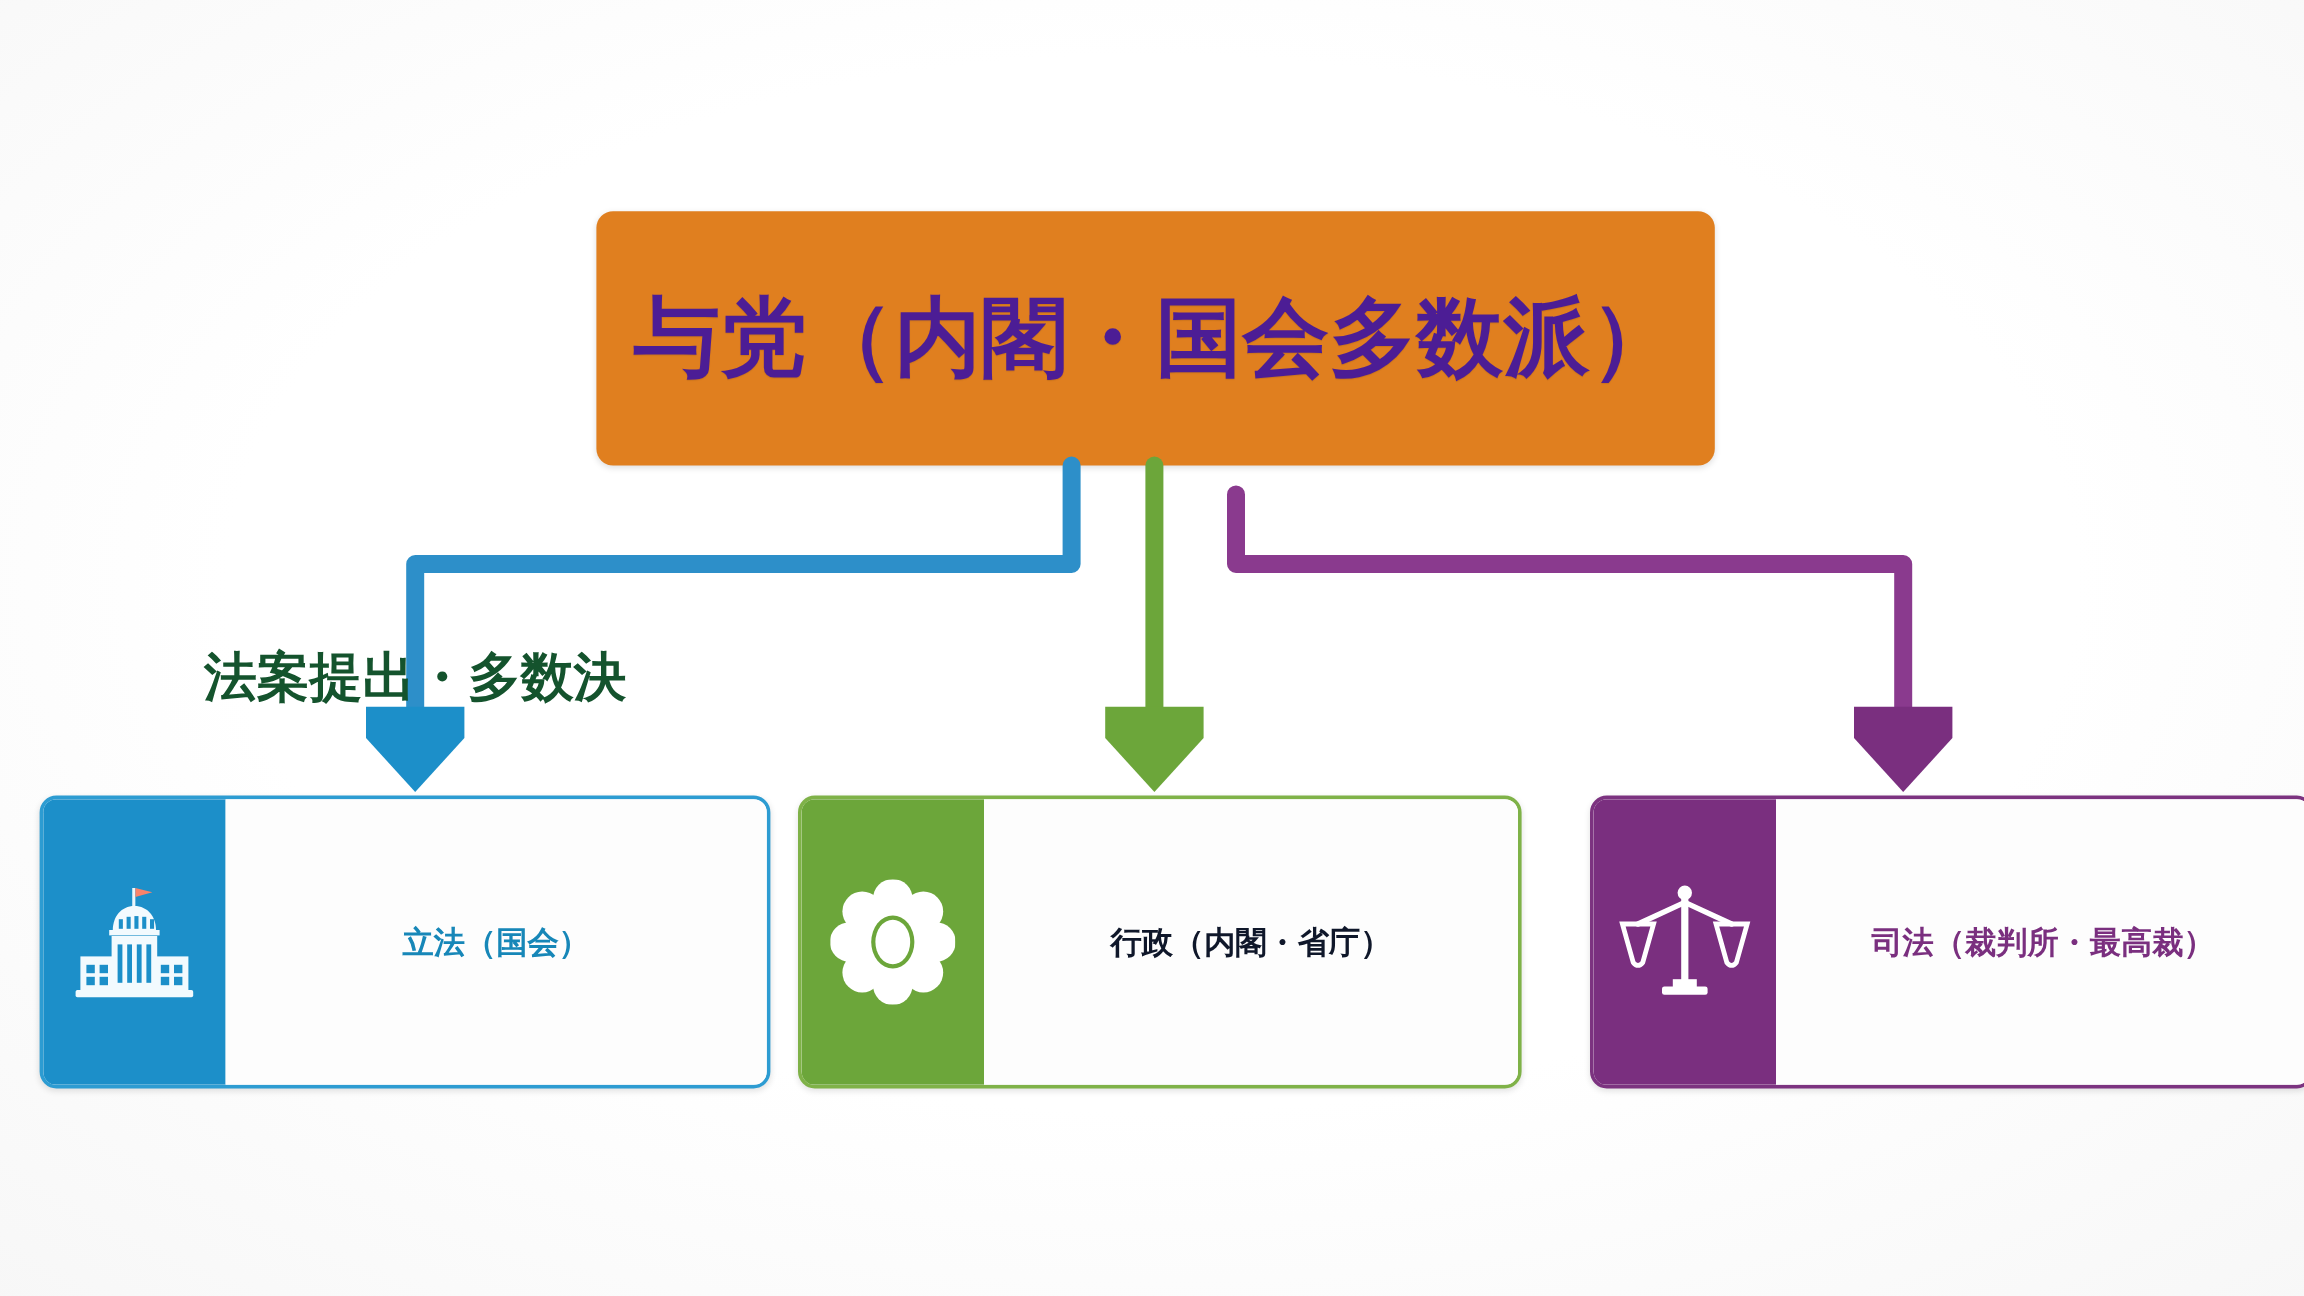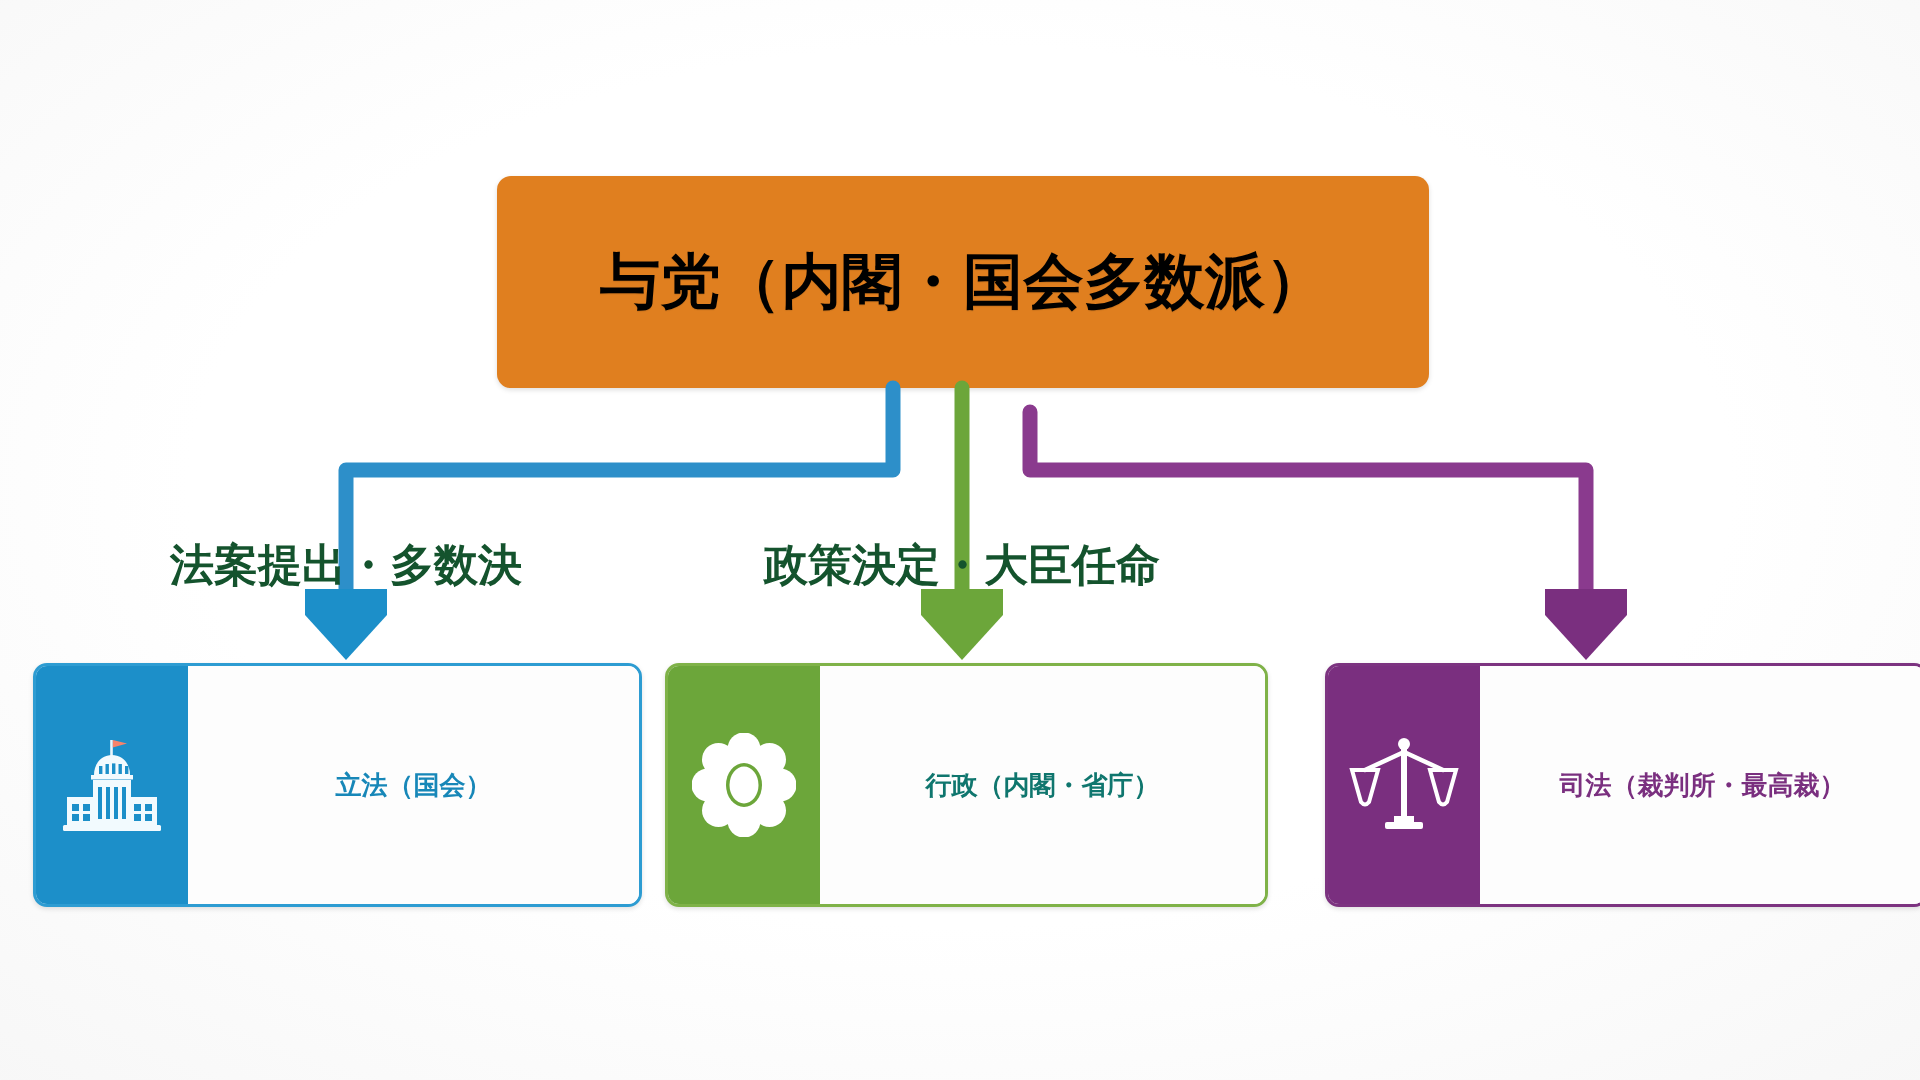--- a/index.html
+++ b/index.html
@@ -43,22 +43,22 @@
     width: 932px;
     height: 212px;
     background: #E07F1F;
     border-radius: 14px;
     box-shadow: 0 2px 5px rgba(0,0,0,0.13);
     display: flex;
     align-items: center;
     justify-content: center;
   }
   .top-box-label {
-    color: #000000;
-    font-size: 60px;
+    color: #4c1d95;
+    font-size: 72px;
     font-weight: 700;
     letter-spacing: 0.5px;
     line-height: 1;
     white-space: nowrap;
     text-shadow: 0 1px 1px rgba(0,0,0,0.10);
     text-align: right;
   }
 
   
   #connectors {
@@ -124,21 +124,21 @@
   #card-legislative .card-icon { background: #1C8FC9; }
   #card-legislative .card-label { color: #1787B8; }
 
   
   #card-executive {
     left: 665px;
     width: 597px;
     border: 3px solid #7FB248;
   }
   #card-executive .card-icon { background: #6CA63A; }
-  #card-executive .card-label { color: #0f766e; }
+  #card-executive .card-label { color: #0f172a; }
 
   
   #card-judiciary {
     left: 1288px;
     width: 597px;
     border: 3px solid #7C3380;
     margin-left: 37px;
   }
   #card-judiciary .card-icon { background: #7A2F7F; }
   #card-judiciary .card-label { color: #7A2F7F; }
@@ -167,21 +167,20 @@
     </g>
 
     <g>
       <path d="M 1030 412 L 1030 470 L 1586 470 L 1586 596" fill="none" stroke="#8A3A8E" stroke-width="15" stroke-linecap="round" stroke-linejoin="round"></path>
       <polygon points="1545,589 1627,589 1627,615 1586,660 1545,615" fill="#7A2F7F"></polygon>
     </g>
   </svg>
 
   <div class="branch-label" style="left:346px; top:543px;">法案提出・多数決</div>
 
-  <div class="branch-label" style="left:962px; top:543px;">政策決定・大臣任命</div>
 
 
   <div class="card" id="card-legislative">
     <div class="card-icon">
       <svg class="icon-svg" width="110" height="100" viewBox="0 0 110 100">
 
         <rect x="53.2" y="5" width="2.6" height="17" fill="#eaf6fc"></rect>
 
         <path d="M55.8 5 L70 8.6 L55.8 12.5 Z" fill="#F9836B"></path>
 

